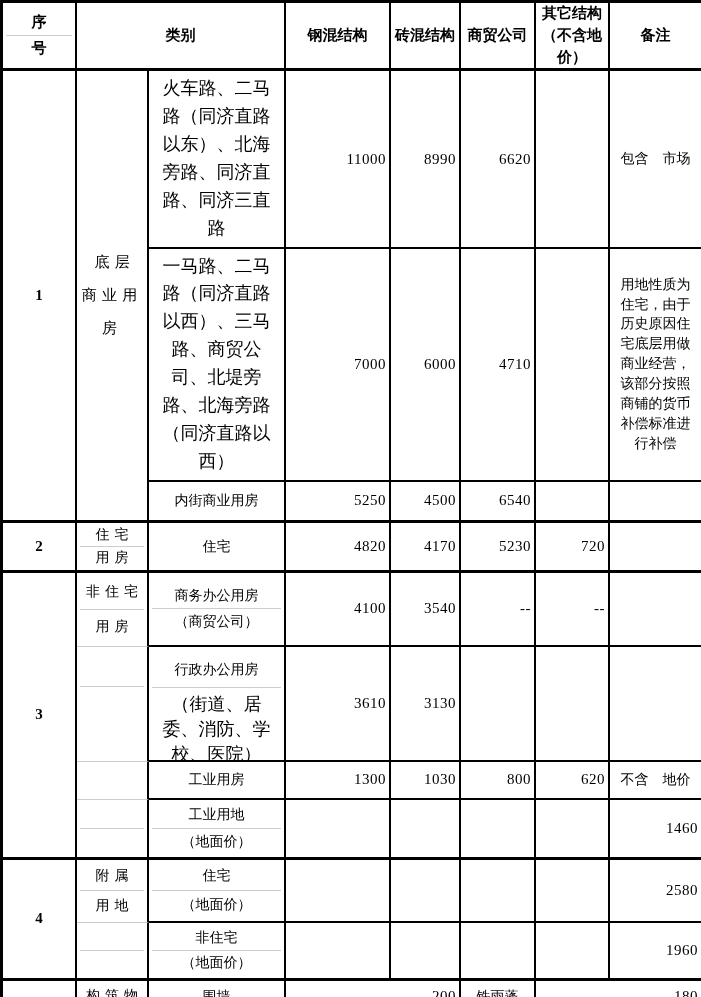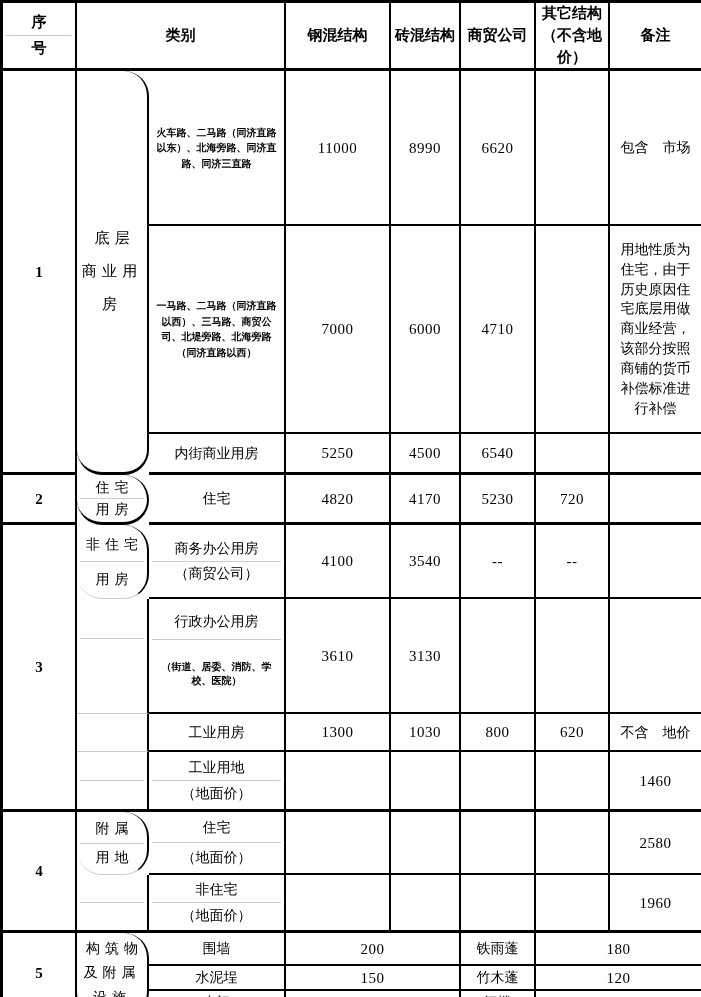--- a/index.html
+++ b/index.html
@@ -24,26 +24,26 @@
     vertical-align: middle;
     padding: 0 3px;
     overflow: hidden;
     font-size: 14px;
     line-height: 1.5;
   }
   td.last { border-right-width: 3px; }
   td.gend { border-bottom-width: 3px; }           
   td.faint-b { border-bottom: 1px solid #c9ced6; } 
   td.th { font-weight: bold; font-size: 15px; line-height: 1.45; }
-  td.num { font-size: 15px; letter-spacing: 0.5px; }
+  td.num { font-size: 15px; letter-spacing: 0.5px; text-align: right; }
   td.serial { font-size: 15px; font-weight: bold; }
-  .ls { letter-spacing: 0.35em; text-indent: 0.35em; border-radius: 25px; }
+  .ls { letter-spacing: 0.35em; text-indent: 0.35em; }
   .cat-big { font-size: 15px; line-height: 2.2; }
   .cat-mid { font-size: 14px; line-height: 1.75; }
-  .roads { font-size: 10px; line-height: 1.55; padding: 12px 5px; font-weight: bold; }
+  .roads { font-size: 18px; line-height: 1.55; padding: 4px 5px; }
   .remark-long { font-size: 14px; line-height: 1.42; padding: 0 4px; }
   
   .split { display: flex; flex-direction: column; width: 100%; }
   .split > div {
     flex: 1;
     display: flex;
     align-items: center;
     justify-content: center;
   }
   .split > .sp-top { border-bottom: 1px solid #c9ced6; }

